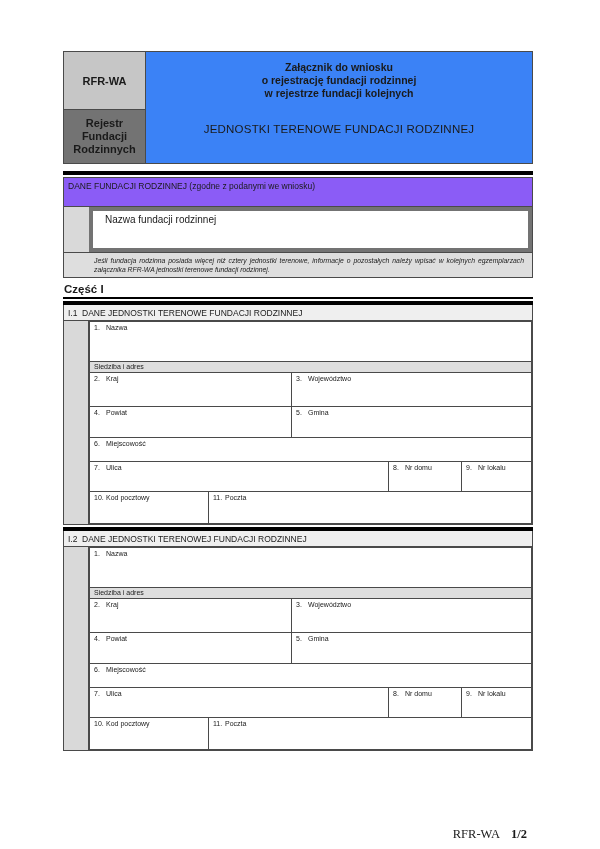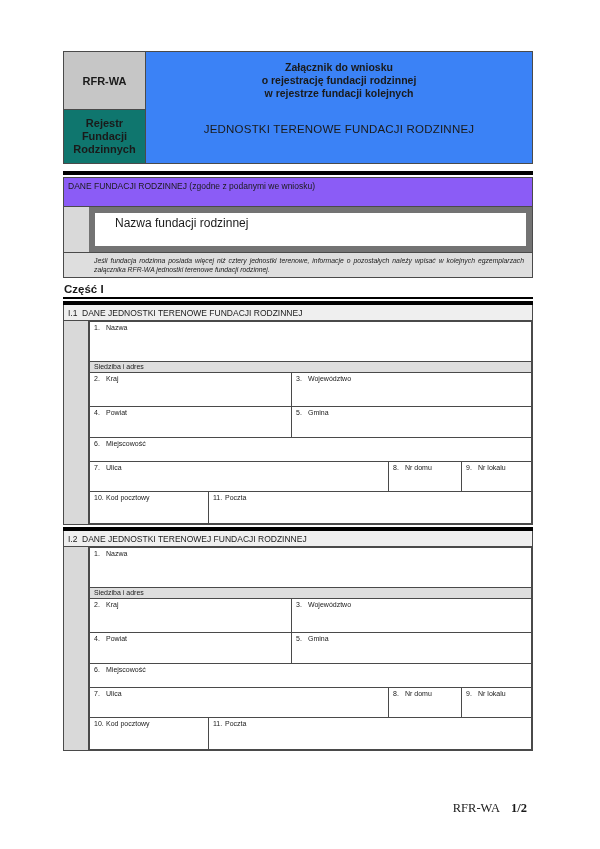--- a/index.html
+++ b/index.html
@@ -7,38 +7,38 @@
   body { font-family:"Liberation Sans", sans-serif; color:#1a1a1a; }
   .page { position:relative; width:600px; height:849px; background:#ffffff; overflow:hidden; }
   .content { position:absolute; left:63px; top:51px; width:470px; }
 
   
   .header-box { display:flex; height:113px; border:1px solid #4a4a4a; }
   .hb-left { width:82px; border-right:1px solid #4a4a4a; display:flex; flex-direction:column; }
   .hb-code { height:58px; background:#c6c6c6; border-bottom:1px solid #4a4a4a;
              display:flex; align-items:center; justify-content:center;
              font-weight:bold; font-size:11px; }
-  .hb-register { flex:1; background:#0f766e; display:flex; flex-direction:column;
+  .hb-register { flex:1; background:#737373; display:flex; flex-direction:column;
                  align-items:center; justify-content:center; font-weight:bold;
                  font-size:11px; line-height:13px; text-align:center; }
   .hb-right { flex:1; background:#3b82f6; text-align:center; }
   .hb-attachment { margin-top:9px; font-weight:bold; font-size:10.5px; line-height:13px; }
   .hb-title { margin-top:23px; font-weight:normal; font-size:11.5px; letter-spacing:.2px; }
 
   
   .rule2 { height:2px; border-top:2px solid #000; border-bottom:2px solid #000; }
   .mt7 { margin-top:7px; }
 
   
   .box { border:1px solid #4a4a4a; margin-top:2px; background:#fff; }
   .sec-head { font-size:8.5px; padding:3px 4px 15px 4px; border-bottom:1px solid #4a4a4a; background:#8b5cf6; }
   .f-body { display:flex; background:#d9d9d9; }
   .f-gutter { width:25px; background:#d9d9d9; }
-  .f-field { flex:1; background:#fff; border:6px solid #737373; height:45px;
-             font-size:12px; padding:3px 20px; }
+  .f-field { flex:1; background:#fff; border:4px solid #737373; height:45px;
+             font-size:10px; padding:3px 12px; }
   .f-note { border-top:1px solid #4a4a4a; background:#dedede; font-style:italic;
             font-size:6.8px; line-height:9px; text-align:justify; padding:3px 8px 3px 30px; }
 
   
   .part-heading { margin-top:5px; font-size:11.5px; font-weight:bold; 
                   border-bottom:2px solid #000; padding:0 0 2px 1px; }
 
   
   .section { margin-top:2px; }
   .sec-box { border:1px solid #4a4a4a; border-top:none; background:#fff; }
@@ -57,21 +57,21 @@
   .no { display:inline-block; min-width:12px; }
   .addr-row { background:#dedede; border:1px solid #4a4a4a; margin-top:-1px;
               font-size:7px; padding:1px 4px 1px 4px; height:12px; }
   .h-nazwa { height:41px; } .h-r1 { height:35px; } .h-r2 { height:32px; }
   .h-r3 { height:25px; } .h-r4 { height:31px; } .h-r5 { height:33px; }
   .w-kraj { width:203px; } .w-flex { flex:1; }
   .w-ulica { width:300px; } .w-nrdomu { width:74px; }
   .w-kod { width:120px; }
 
   
-  .footer { position:absolute; right:73px; top:801px;
+  .footer { position:absolute; right:73px; top:827px;
             font-family:"Liberation Serif", serif; font-size:12.5px; }
   .footer .fpage { font-weight:bold; margin-left:11px; }
 </style>
 </head>
 <body>
 
 <div class="page">
   <div class="content">
 
     <div class="header-box">

